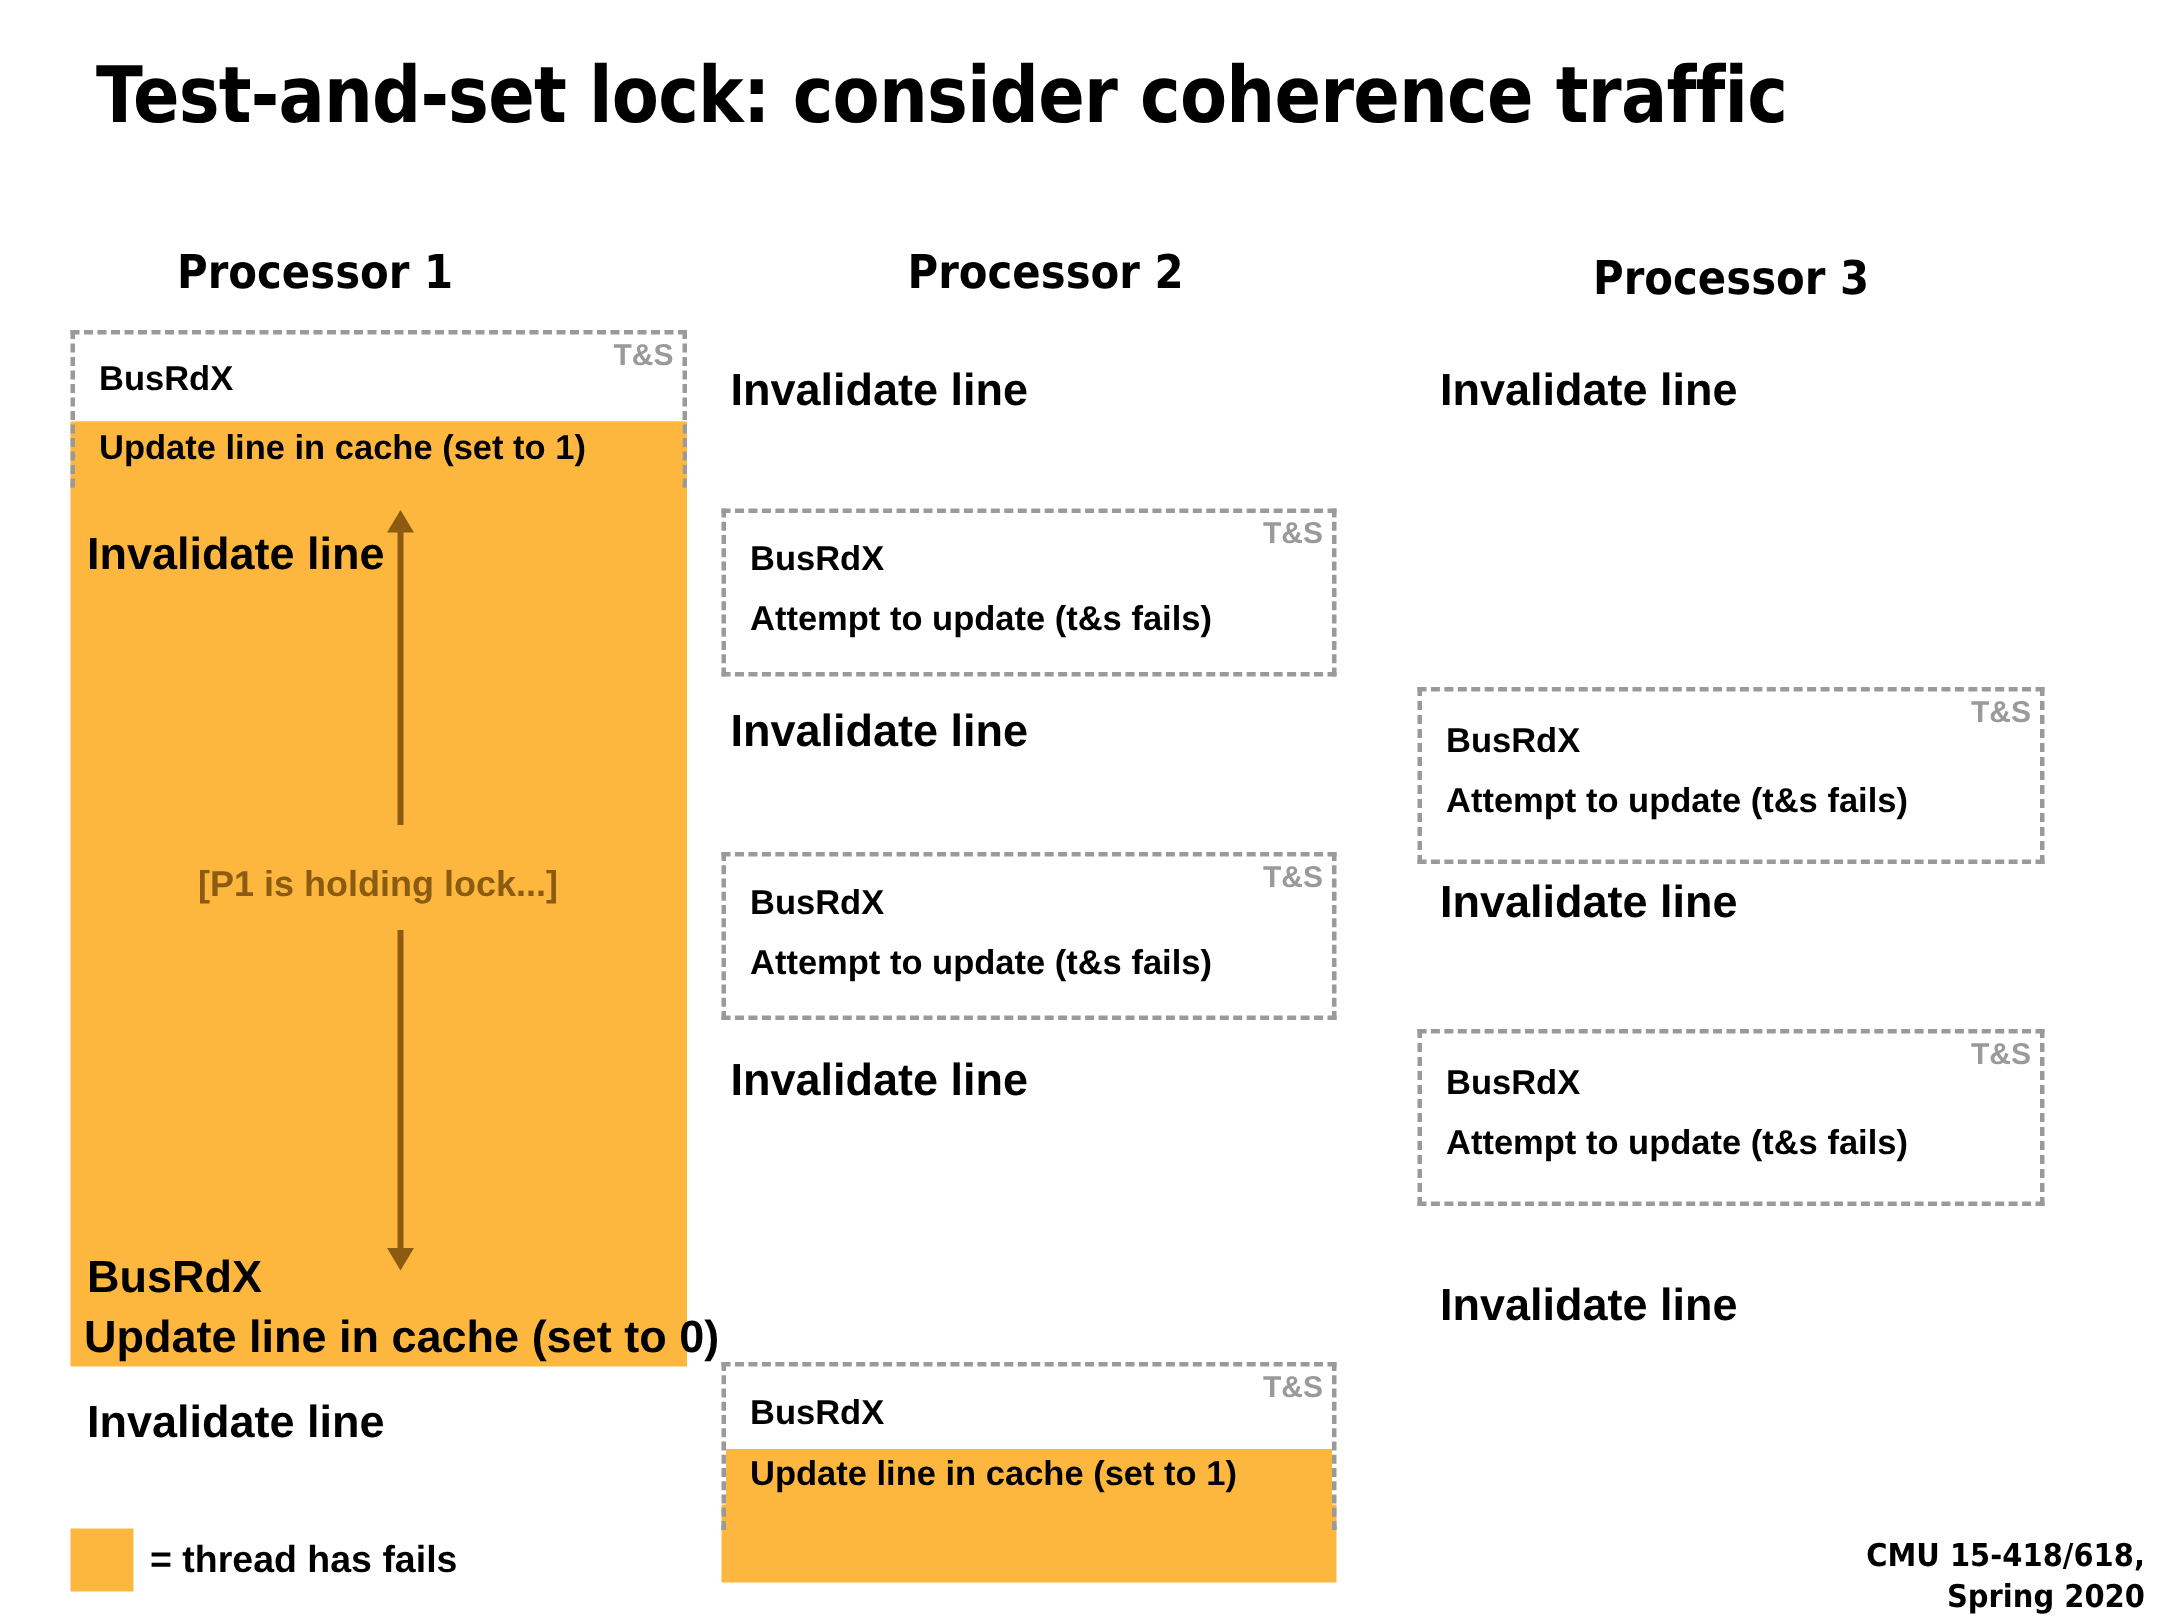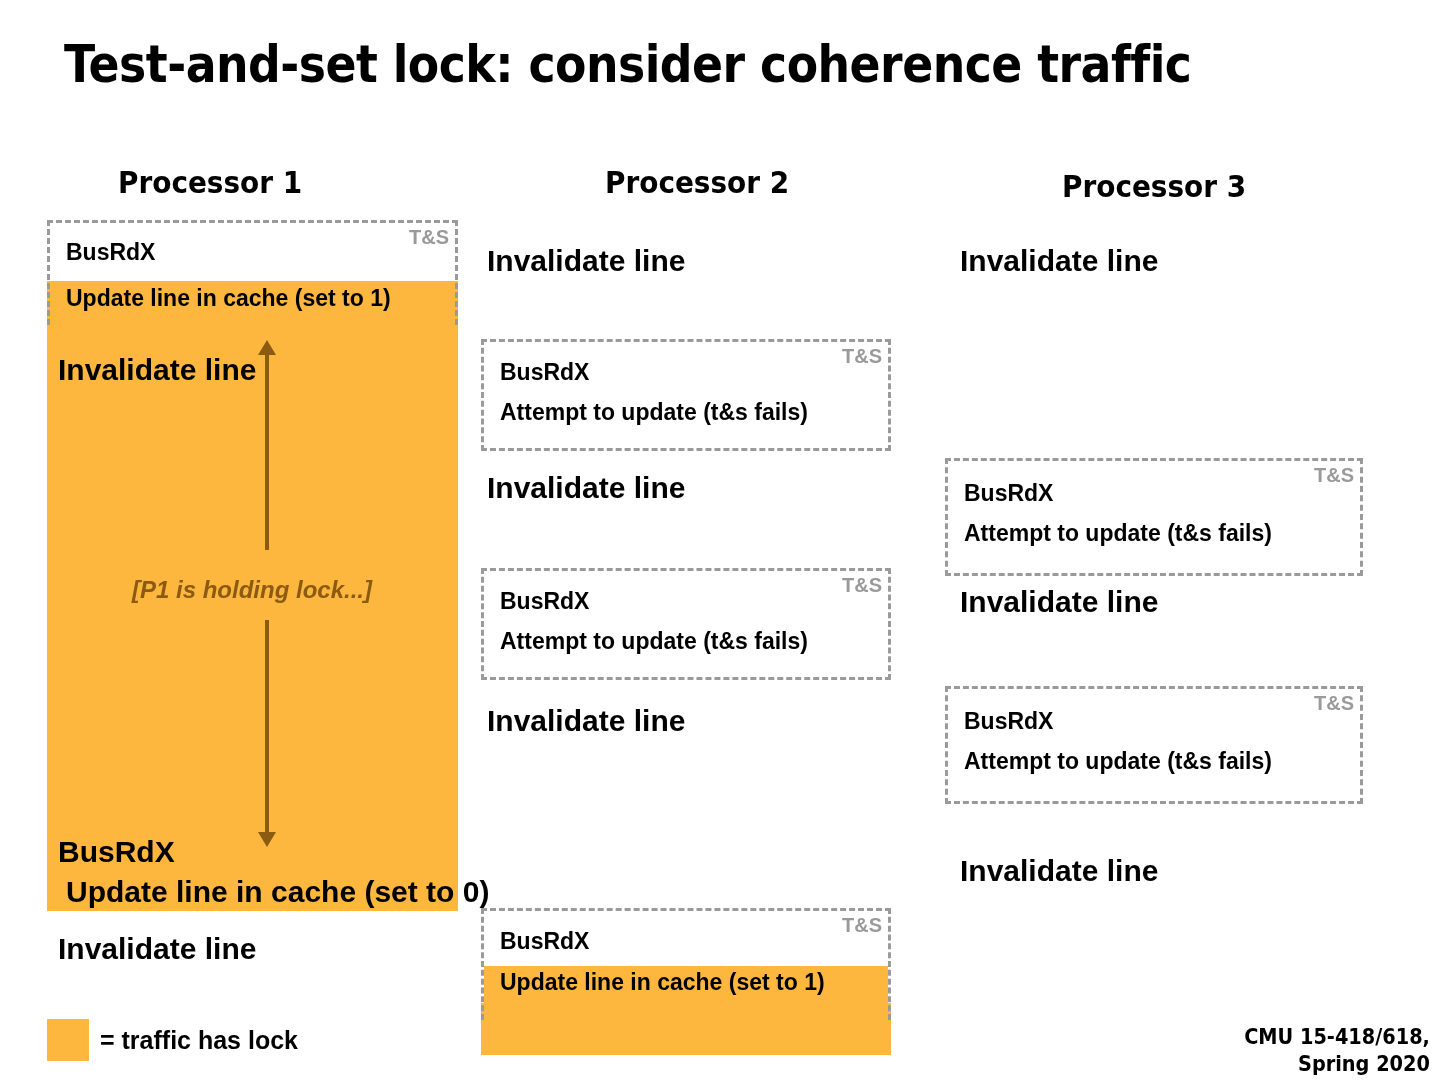--- a/index.html
+++ b/index.html
@@ -129,21 +129,20 @@
     border-top: 15px solid #8a5b11;
   }
 
   
   #p1-holding-note {
     position: absolute;
     left: 132px;
     top: 576px;
     font-family: "Liberation Sans", sans-serif;
     font-weight: bold;
-    font-style: italic;
     font-size: 24px;
     color: #8a5b11;
     white-space: nowrap;
   }
 
   
   #legend-swatch {
     position: absolute;
     left: 47px;
     top: 1019px;
@@ -200,21 +199,21 @@
 
 <div class="arrow-head-up" style="left:258px; top:340px;"></div>
 <div class="arrow-line" style="left:265px; top:354px; height:196px;"></div>
 
 <div id="p1-holding-note">[P1 is holding lock...]</div>
 
 <div class="arrow-line" style="left:265px; top:620px; height:212px;"></div>
 <div class="arrow-head-down" style="left:258px; top:832px;"></div>
 
 <div class="step" style="left:58px; top:832px;">BusRdX</div>
-<div class="step" style="left:66px; top:872px;">Update line in cache (set to 0)</div>
+<div class="step" style="left:56px; top:872px;">Update line in cache (set to 0)</div>
 <div class="step" style="left:58px; top:929px;">Invalidate line</div>
 
 <div class="step" style="left:487px; top:241px;">Invalidate line</div>
 
 <div class="tbox" id="p2-box-1" style="left:481px; top:339px; width:410px; height:112px;">
   <div class="tline" style="top:17px;">BusRdX</div>
   <div class="tline" style="top:57px;">Attempt to update (t&amp;s fails)</div>
   <div class="ts">T&amp;S</div>
 </div>
 
@@ -249,16 +248,16 @@
 
 <div class="tbox" id="p3-box-2" style="left:945px; top:686px; width:418px; height:118px;">
   <div class="tline" style="top:19px;">BusRdX</div>
   <div class="tline" style="top:59px;">Attempt to update (t&amp;s fails)</div>
   <div class="ts">T&amp;S</div>
 </div>
 
 <div class="step" style="left:960px; top:851px;">Invalidate line</div>
 
 <div id="legend-swatch"></div>
-<div id="legend-text">= traffic has lock</div>
+<div id="legend-text">= thread has fails</div>
 
 <div id="footer">CMU 15-418/618,
 Spring 2020</div>
 
 </body></html>

